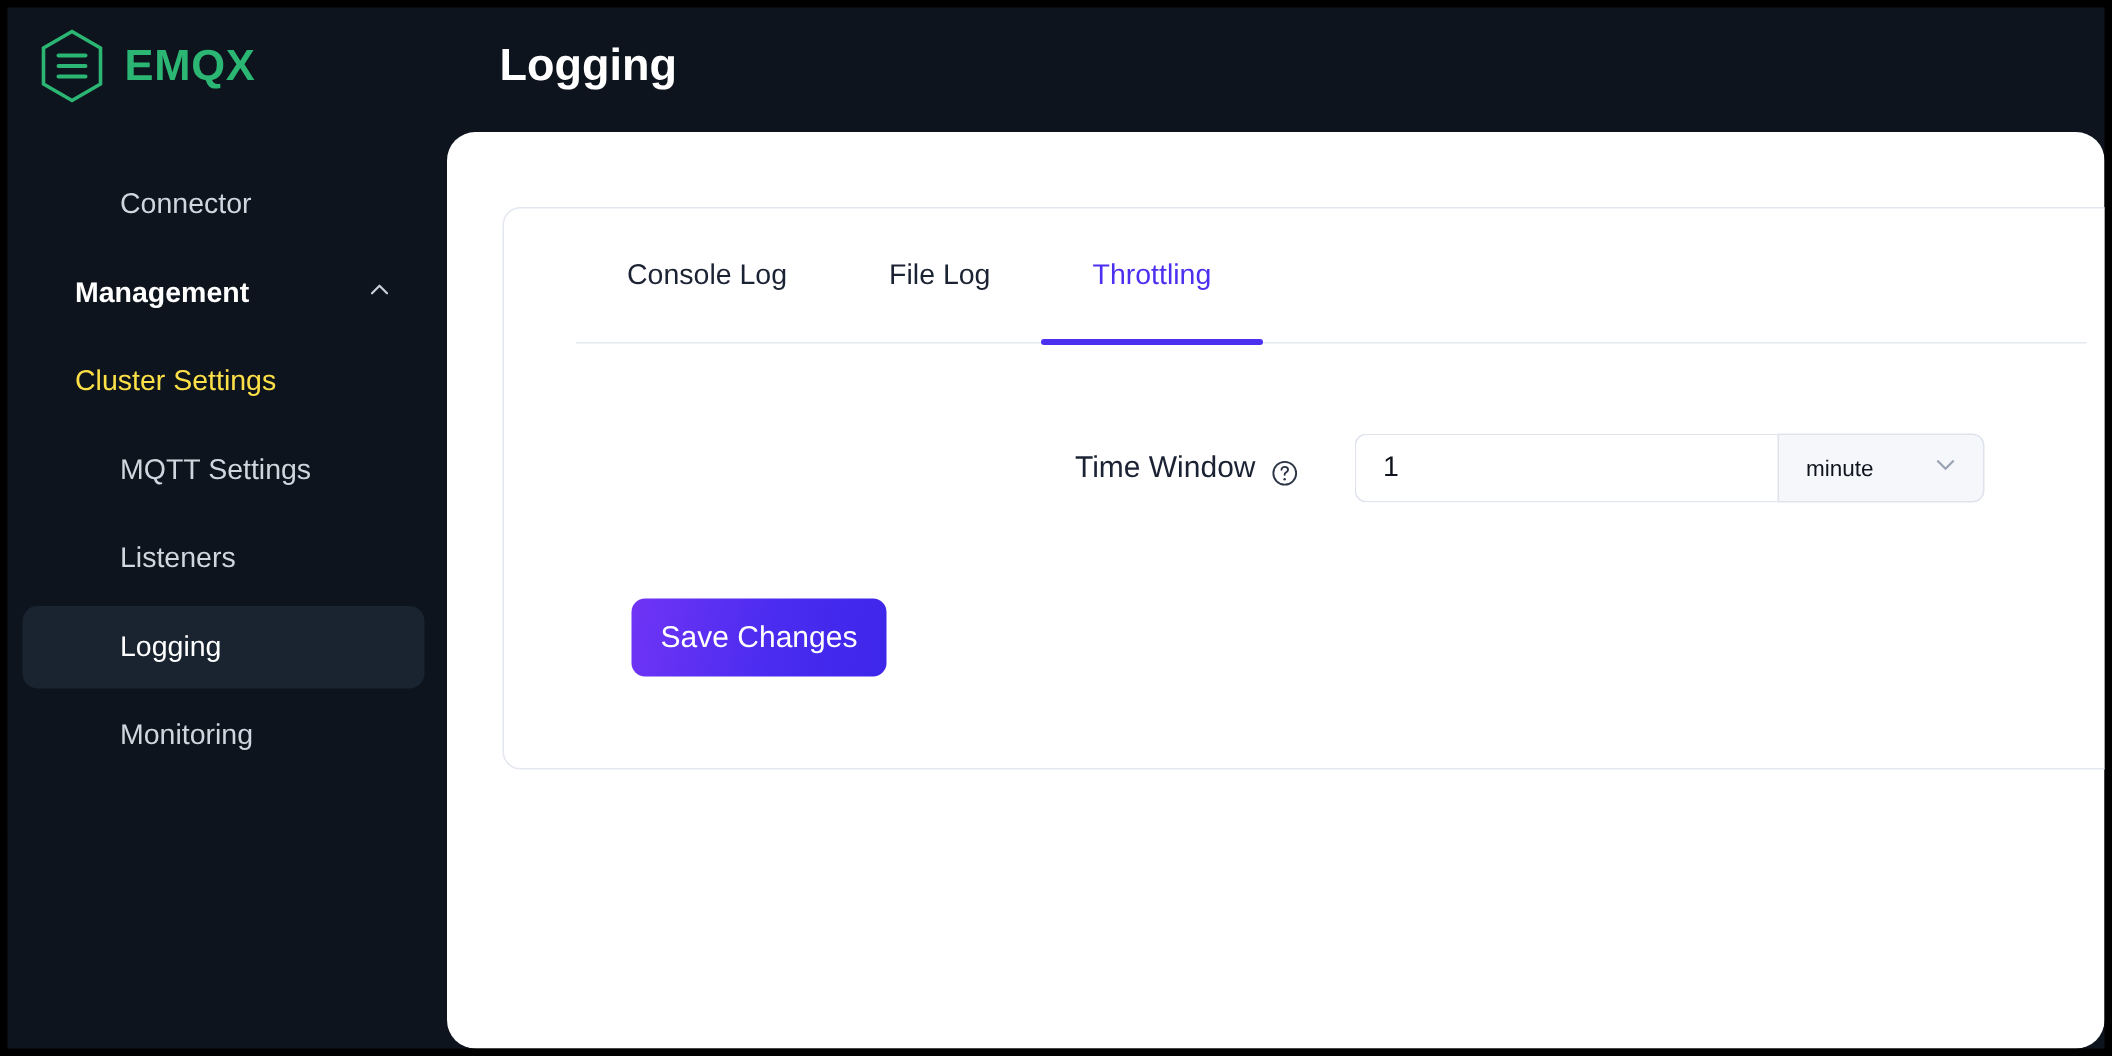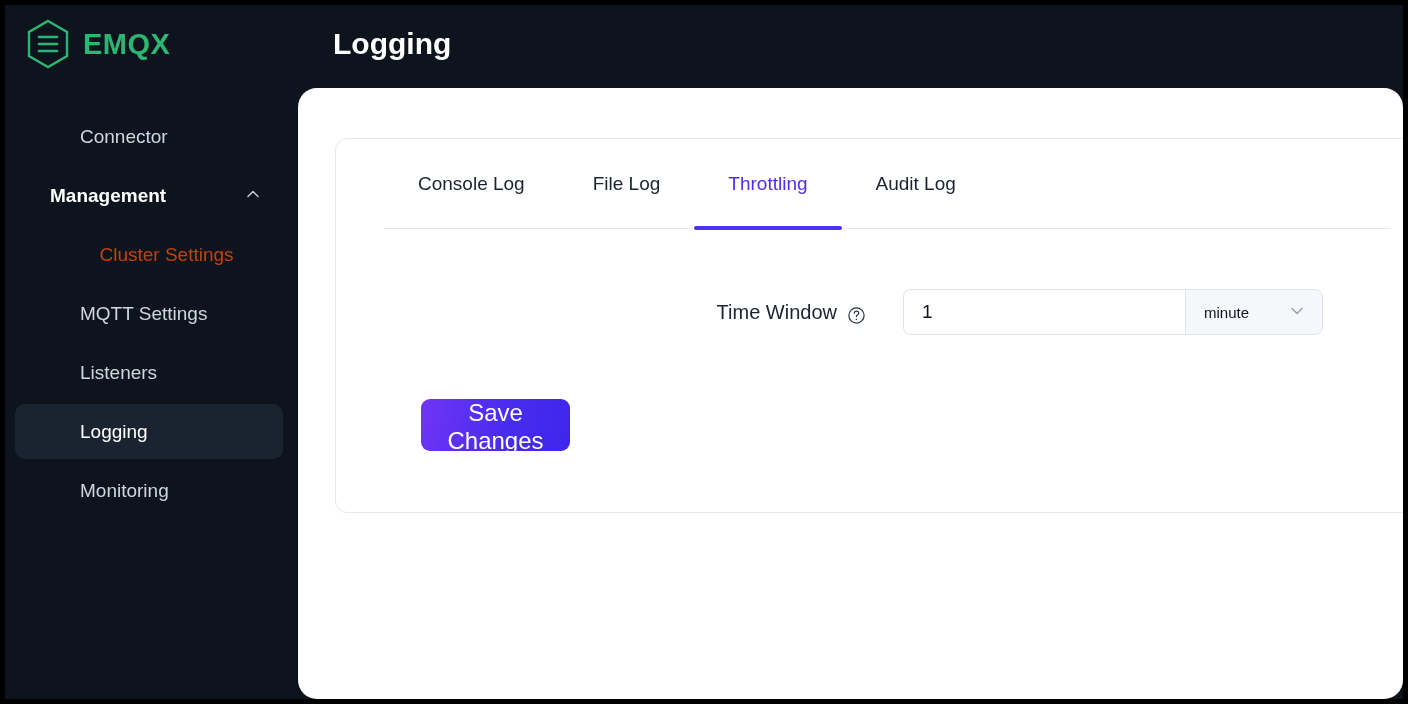--- a/index.html
+++ b/index.html
@@ -64,23 +64,22 @@
   .nav-item.group {
     padding-left: 35px;
     color: #ffffff;
     font-weight: bold;
     justify-content: space-between;
     padding-right: 22px;
   }
   .nav-item.group .group-label { display: block; }
   .nav-item.section {
     padding-left: 35px;
-    color: #c2410c;
+    color: #fde047;
     cursor: default;
-    justify-content: center;
   }
   .nav-item.active {
     background: #1a2430;
     color: #ffffff;
   }
   .chev {
     width: 16px; height: 16px;
     display: inline-block;
   }
 
@@ -203,26 +202,26 @@
     padding: 0 16px 0 18px;
     font-size: 15px;
     color: #10141c;
     cursor: pointer;
   }
   .select-chev { width: 18px; height: 18px; }
 
   .save-btn {
     position: absolute;
     left: 85px; top: 260px;
-    width: 149px; height: 52px;
+    width: 170px; height: 52px;
     border: none;
     border-radius: 9px;
     background: linear-gradient(100deg, #7034f5 0%, #4a2cf0 55%, #3d26ea 100%);
     color: #ffffff;
-    font-size: 24px;
+    font-size: 20px;
     font-family: "Liberation Sans", sans-serif;
     cursor: pointer;
   }
 </style>
 </head>
 <body>
 
 <div id="root">
   <div id="viewport">
 
@@ -290,23 +289,20 @@
           <div class="tabs">
             <div class="tab">
               <span>Console Log</span>
             </div>
             <div class="tab">
               <span>File Log</span>
             </div>
             <div class="tab active">
               <span>Throttling</span>
             </div>
-            <div class="tab">
-              <span>Audit Log</span>
-            </div>
           </div>
 
           <div class="form-row">
             <div class="form-label">
               <span>Time Window</span>
               <span class="help-icon">
                 <svg viewBox="0 0 20 20" fill="none" xmlns="http://www.w3.org/2000/svg" width="19" height="19">
                   <circle cx="10" cy="10" r="8" stroke="#2b3445" stroke-width="1.3" fill="none"></circle>
                   <path d="M7.7 7.6c0-1.3 1-2.1 2.3-2.1 1.3 0 2.3.8 2.3 2 0 1.1-.7 1.5-1.5 2-.6.4-.9.8-.9 1.6" stroke="#2b3445" stroke-width="1.3" stroke-linecap="round" fill="none"></path>
                   <circle cx="9.9" cy="14.2" r="0.85" fill="#2b3445"></circle>

